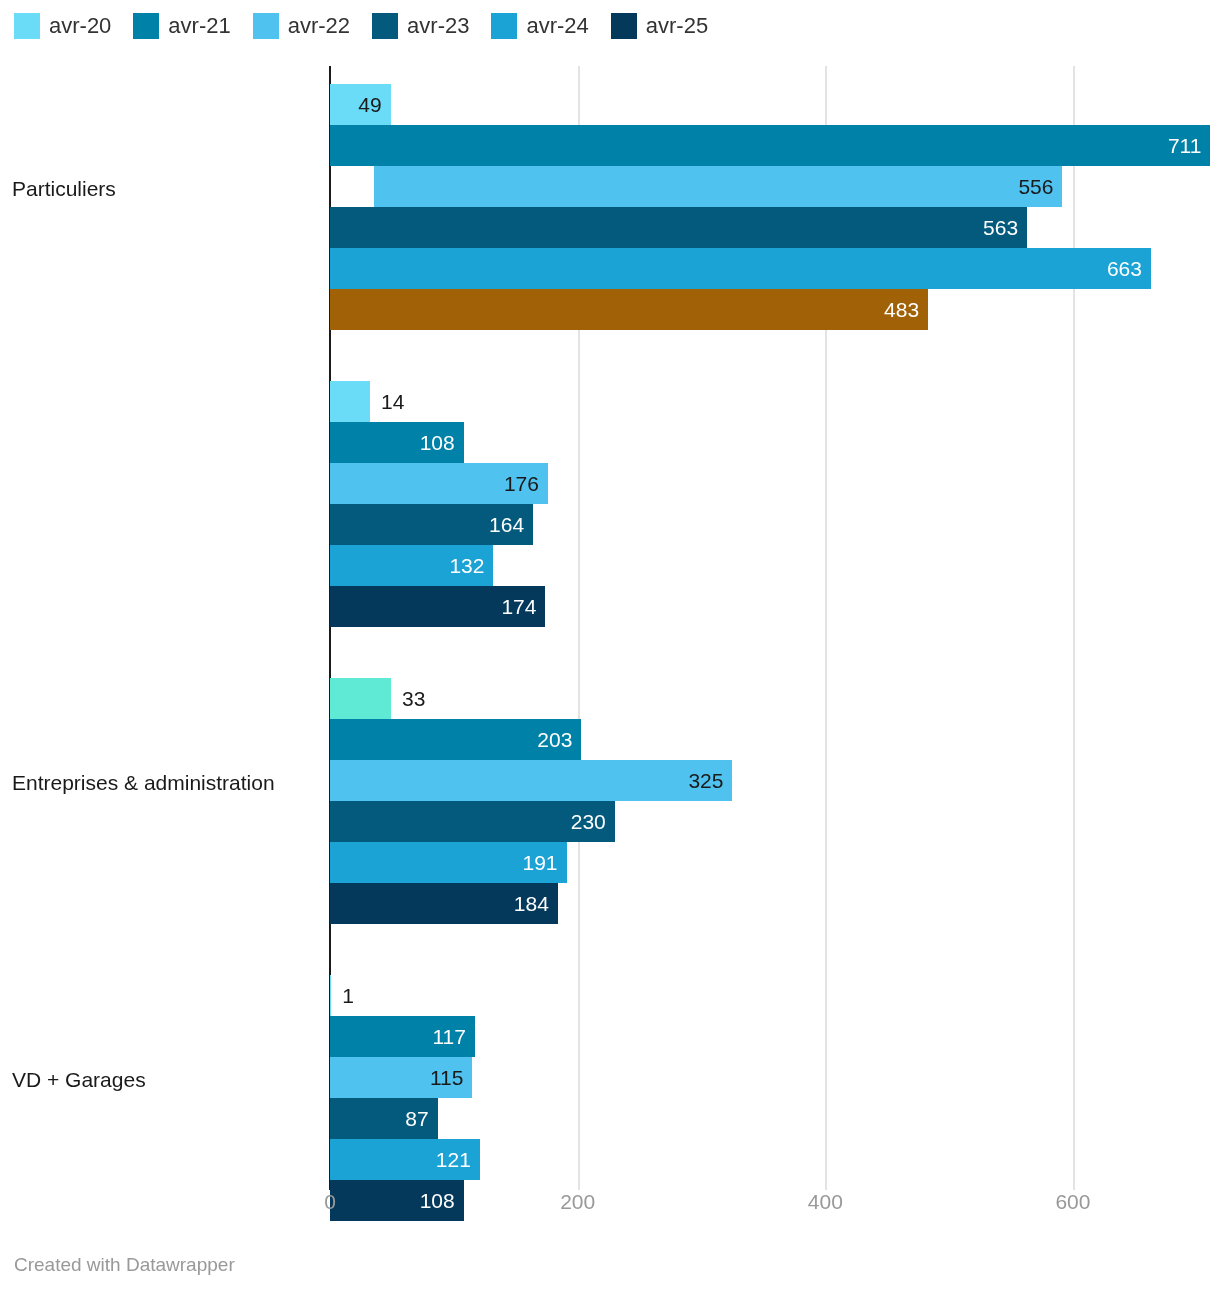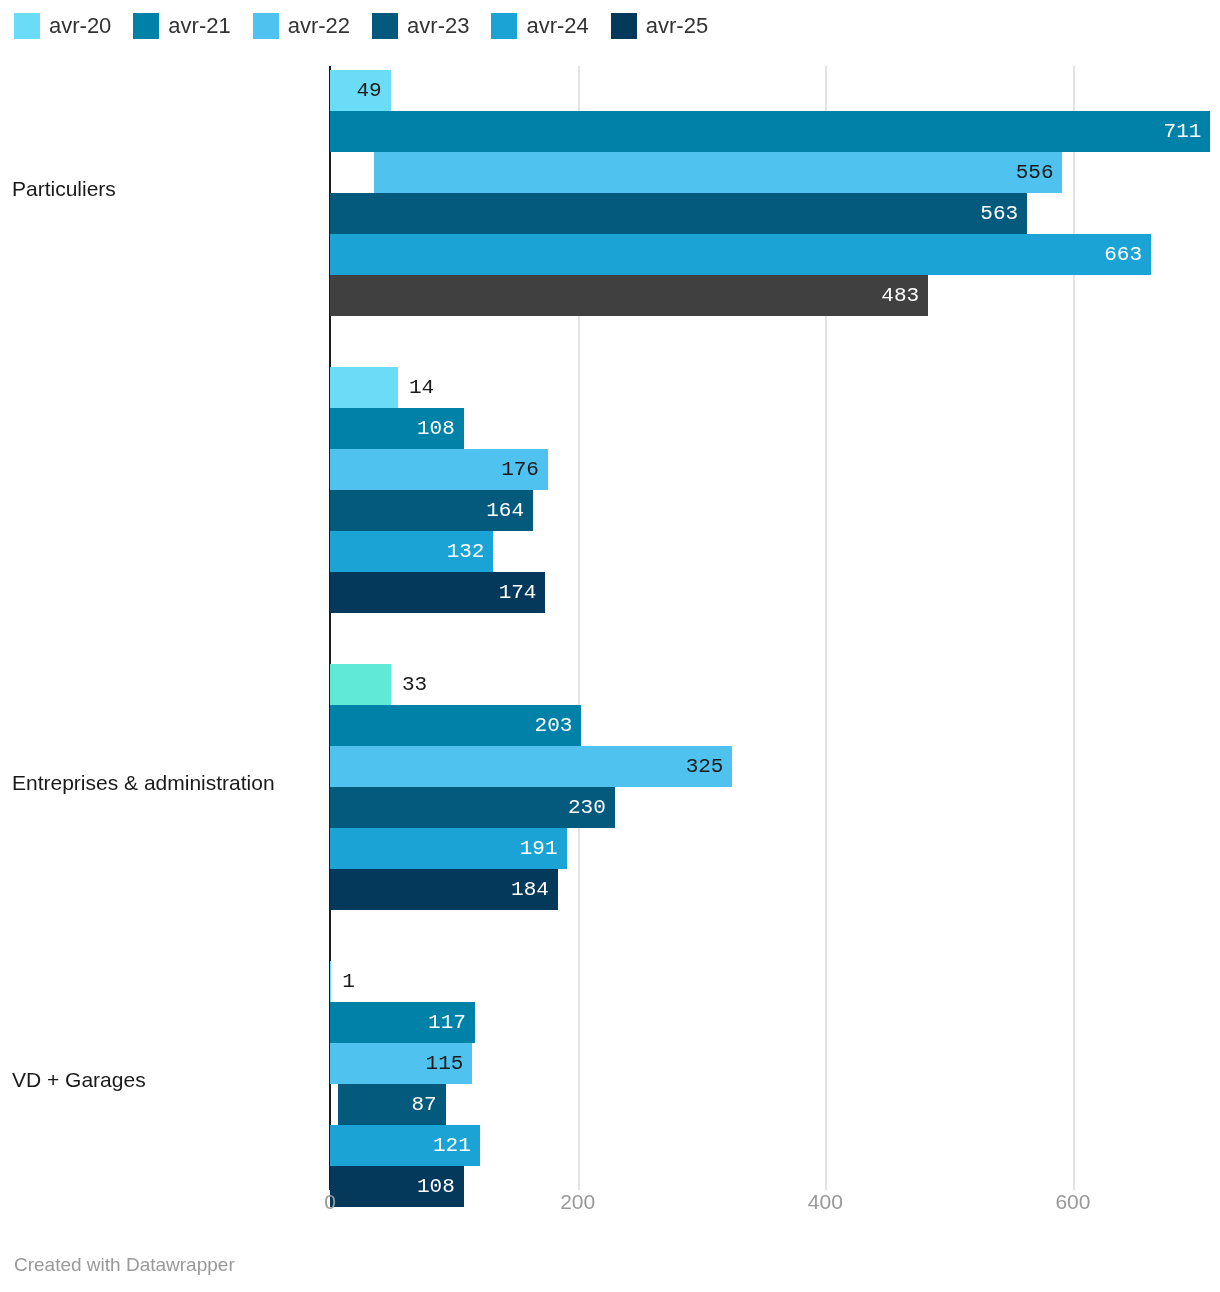--- a/index.html
+++ b/index.html
@@ -104,23 +104,22 @@
     white-space: nowrap;
   }
 
   .bar-row {
     position: relative;
     height: 41px;
   }
   .bar {
     position: absolute;
     left: 330px;
-    top: 2px;
+    top: 16px;
     height: 41px;
-    font-family: Liberation Mono, monospace;
   }
   .bar-value {
     position: absolute;
     top: 0;
     height: 41px;
     line-height: 41px;
     font-size: 21px;
     white-space: nowrap;
   }
   .bar-value.inside {
@@ -221,28 +220,28 @@
             <div class="bar" style="width: 697.163px; background: rgb(4, 90, 125);">
               <span class="bar-value inside v-white">563</span>
             </div>
           </div>
           <div class="bar-row" style="position: absolute; left: 0px; top: 164px; width: 1220px;">
             <div class="bar" style="width: 820.993px; background: rgb(27, 163, 214);">
               <span class="bar-value inside v-white">663</span>
             </div>
           </div>
           <div class="bar-row" style="position: absolute; left: 0px; top: 205px; width: 1220px;">
-            <div class="bar" style="width: 598.099px; background: #404040;">
+            <div class="bar" style="width: 598.099px; background: #a16207;">
               <span class="bar-value inside v-white">483</span>
             </div>
           </div>
         </div>
         <div class="group" style="position: absolute; left: 0px; top: 299px; width: 1220px; height: 246px;">
           <div class="bar-row" style="position: absolute; left: 0px; top: 0px; width: 1220px;">
-            <div class="bar" style="width: 40px; background: rgb(107, 220, 248); padding-left: 28px;">
+            <div class="bar" style="width: 40px; background: rgb(107, 220, 248);">
               <span class="bar-value outside v-dark">14</span>
             </div>
           </div>
           <div class="bar-row" style="position: absolute; left: 0px; top: 41px; width: 1220px;">
             <div class="bar" style="width: 133.736px; background: rgb(0, 129, 167);">
               <span class="bar-value inside v-white">108</span>
             </div>
           </div>
           <div class="bar-row" style="position: absolute; left: 0px; top: 82px; width: 1220px;">
             <div class="bar" style="width: 217.941px; background: rgb(79, 194, 239);">
@@ -308,21 +307,21 @@
           <div class="bar-row" style="position: absolute; left: 0px; top: 41px; width: 1088px; padding-left: 48px;">
             <div class="bar" style="width: 144.881px; background: rgb(0, 129, 167);">
               <span class="bar-value inside v-white">117</span>
             </div>
           </div>
           <div class="bar-row" style="position: absolute; left: 0px; top: 82px; width: 1220px;">
             <div class="bar" style="width: 142.404px; background: rgb(79, 194, 239);">
               <span class="bar-value inside v-dark">115</span>
             </div>
           </div>
-          <div class="bar-row" style="position: absolute; left: 0px; top: 123px; width: 976px; margin-left: 8px;">
+          <div class="bar-row" style="position: absolute; left: 0px; top: 123px; width: 976px;">
             <div class="bar" style="width: 107.732px; background: rgb(4, 90, 125);">
               <span class="bar-value inside v-white">87</span>
             </div>
           </div>
           <div class="bar-row" style="position: absolute; left: 0px; top: 164px; width: 1220px;">
             <div class="bar" style="width: 149.834px; background: rgb(27, 163, 214);">
               <span class="bar-value inside v-white">121</span>
             </div>
           </div>
           <div class="bar-row" style="position: absolute; left: 0px; top: 205px; width: 1220px;">

